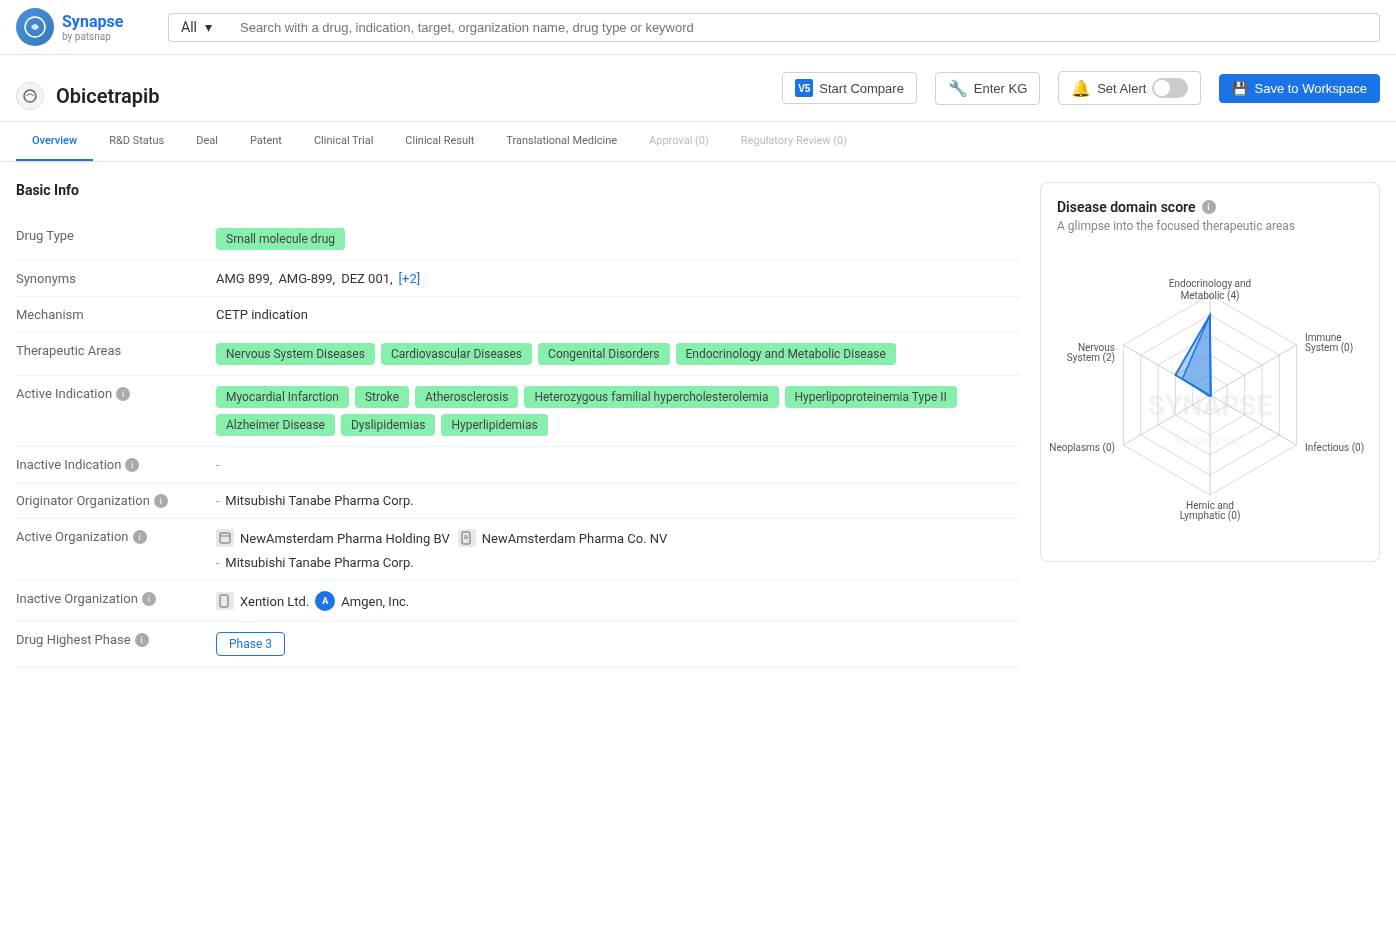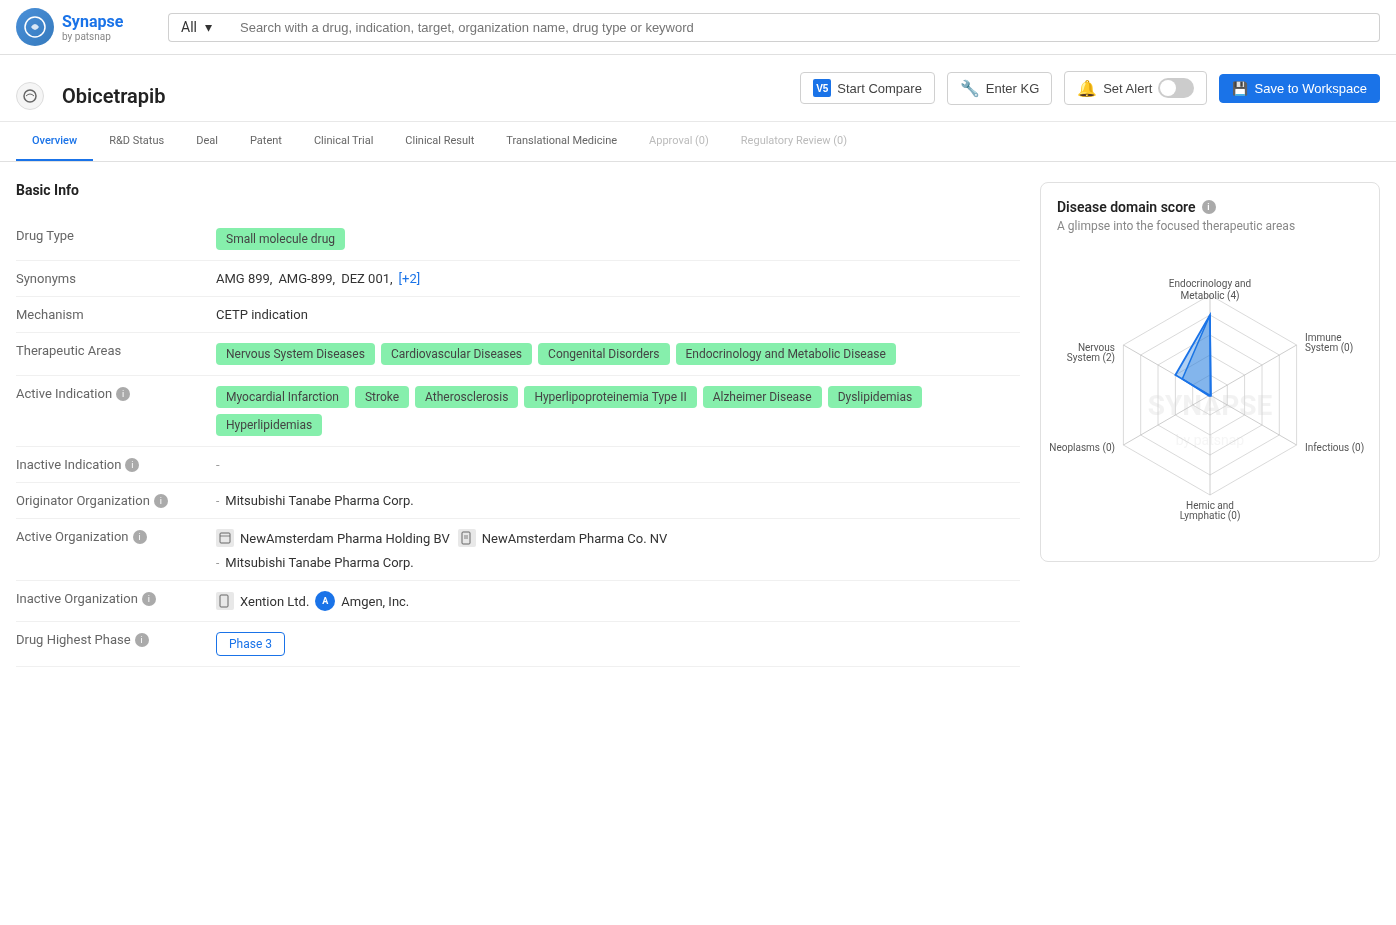--- a/index.html
+++ b/index.html
@@ -12,26 +12,26 @@
     .logo-area { display: flex; align-items: center; gap: 8px; min-width: 140px; }
     .logo-circle { width: 38px; height: 38px; border-radius: 50%; background: linear-gradient(135deg, #4a90d9, #357abd); display: flex; align-items: center; justify-content: center; color: white; font-size: 13px; font-weight: bold; }
     .logo-text { display: flex; flex-direction: column; }
     .logo-main { font-size: 16px; font-weight: 700; color: #1a73e8; }
     .logo-sub { font-size: 10px; color: #888; }
     .search-input { flex: 1; border: 1px solid #d0d0d0; border-left: none; border-radius: 0 4px 4px 0; padding: 6px 16px; font-size: 13px; color: #999; outline: none; min-width: 400px; }
     .search-container { display: flex; flex: 1; }
     .search-dropdown-inner { display: flex; border: 1px solid #d0d0d0; border-radius: 4px 0 0 4px; border-right: none; align-items: center; padding: 0 12px; gap: 8px; background: #fff; }
 
     
-    .drug-header { display: flex; align-items: center; padding: 16px 16px 0; border-bottom: 1px solid #e8e8e8; gap: 18px; }
+    .drug-header { display: flex; align-items: center; padding: 16px 16px 0; border-bottom: 1px solid #e8e8e8; gap: 12px; }
     .drug-icon { width: 28px; height: 28px; border-radius: 50%; background: #f5f5f5; border: 1px solid #ddd; display: flex; align-items: center; justify-content: center; font-size: 14px; }
     .drug-title { font-size: 20px; font-weight: 600; color: #222; flex: 1; }
     .drug-actions { display: flex; align-items: center; gap: 12px; padding-bottom: 16px; }
 
-    .action-btn { display: flex; align-items: center; gap: 6px; padding: 6px 12px; border: 1px solid #d0d0d0; border-radius: 4px; cursor: pointer; font-size: 13px; background: #fff; color: #444; }
+    .action-btn { display: flex; align-items: center; gap: 6px; padding: 6px 12px; border: 1px solid #d0d0d0; border-radius: 4px; cursor: pointer; font-size: 13px; background: #fff; color: #444; margin-left: 6px; }
     .action-btn-primary { background: #1a73e8; color: white; border: 1px solid #1a73e8; }
     .action-btn .icon-square { width: 18px; height: 18px; background: #1a73e8; border-radius: 2px; display: flex; align-items: center; justify-content: center; color: white; font-size: 10px; font-weight: bold; }
     .toggle-switch { width: 36px; height: 20px; background: #ccc; border-radius: 10px; position: relative; cursor: pointer; }
     .toggle-switch::after { content: ''; position: absolute; width: 16px; height: 16px; background: white; border-radius: 50%; top: 2px; left: 2px; transition: left 0.2s; }
 
     
     .tabs { display: flex; padding: 0 16px; border-bottom: 1px solid #e0e0e0; }
     .tab { padding: 12px 16px; cursor: pointer; font-size: 11px; color: #666; white-space: nowrap; border-bottom: 2px solid transparent; }
     .tab.active { color: #1a73e8; border-bottom: 2px solid #1a73e8; font-weight: 500; }
     .tab.disabled { color: #bbb; cursor: default; }
@@ -191,20 +191,21 @@
 
     <div class="info-row">
       <div class="info-label">
         <span>Active Indication</span>
         <div class="info-icon">i</div>
       </div>
       <div class="info-value" id="active-indications-container">
           <span class="tag">Myocardial Infarction</span>
           <span class="tag">Stroke</span>
           <span class="tag">Atherosclerosis</span>
+          <span class="tag">Heterozygous familial hypercholesterolemia</span>
           <span class="tag">Hyperlipoproteinemia Type II</span>
           <span class="tag">Alzheimer Disease</span>
           <span class="tag">Dyslipidemias</span>
           <span class="tag">Hyperlipidemias</span>
         </div>
     </div>
 
     <div class="info-row">
       <div class="info-label">
         <span>Inactive Indication</span>

